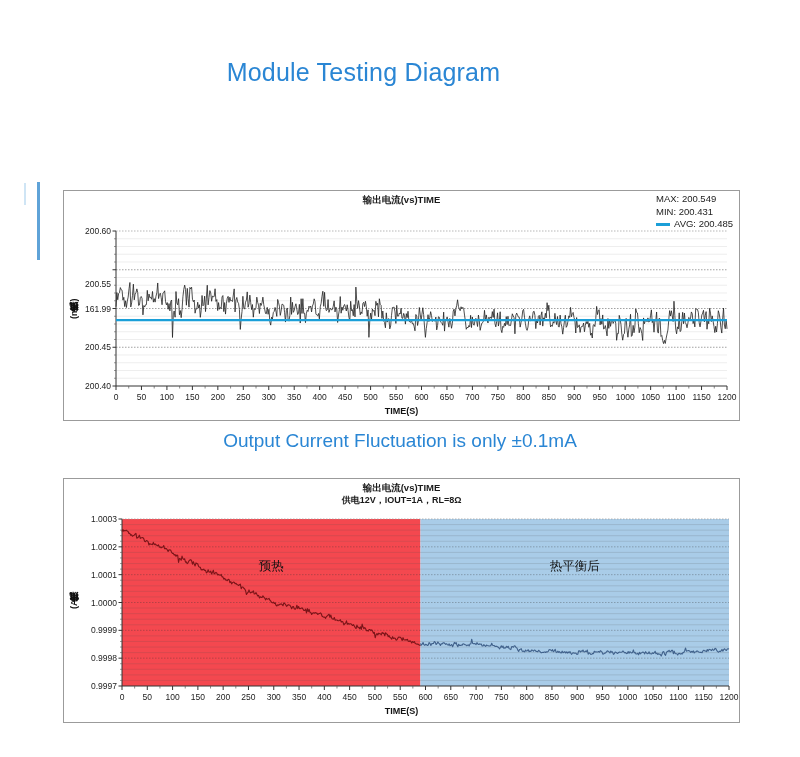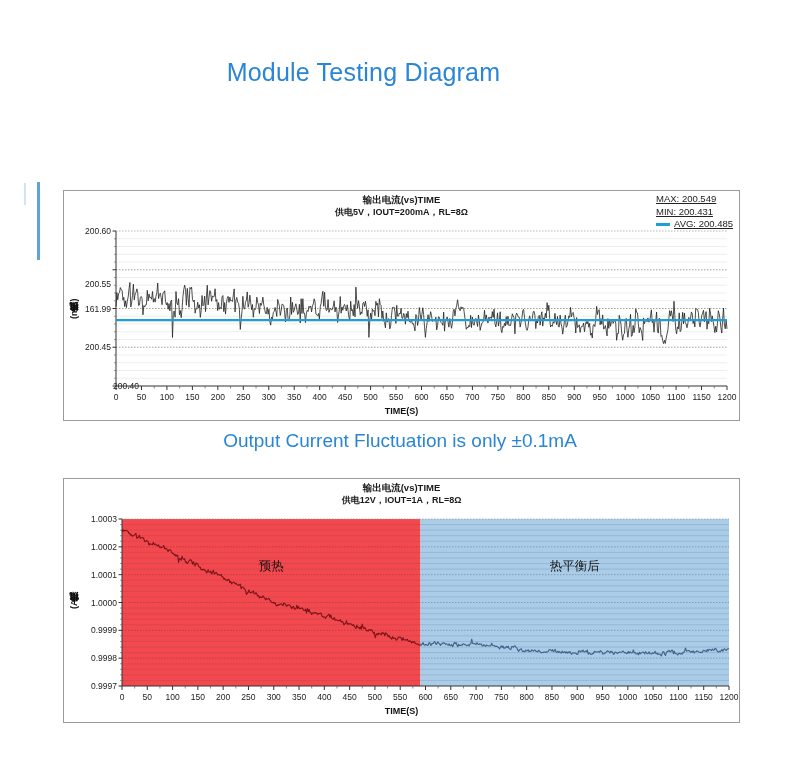--- a/index.html
+++ b/index.html
@@ -27,21 +27,21 @@
   .chart-head{position:relative;height:34px;}
   .chart-titles{
     position:absolute;left:0;right:0;top:2px;text-align:center;
     font-size:9.5px;font-weight:bold;color:#1a1a1a;line-height:13px;
   }
   .chart-titles .t2{font-size:9px;}
   .stats{
     position:absolute;right:6px;top:2px;text-align:left;
     font-size:9.5px;color:#222;line-height:12.5px;
   }
-  .stats div{white-space:nowrap;text-decoration:underline;}
+  .stats div{white-space:nowrap;}
   .stat-avg{display:flex;align-items:center;gap:4px;}
   .avg-swatch{display:inline-block;width:14px;height:3px;background:#1b9fd8;}
 
   .plot-wrap{position:relative;}
   .ylabel{
     position:absolute;writing-mode:vertical-rl;transform:rotate(180deg);
     font-size:9px;font-weight:bold;color:#111;
   }
   .ytick{
     position:absolute;right:0;transform:translateY(-50%);
@@ -70,21 +70,20 @@
 
 <div class="page-title">Module Testing Diagram</div>
 
 <div class="left-rule a"></div>
 <div class="left-rule b"></div>
 
 <div class="panel" id="panel-1">
   <div class="chart-head">
     <div class="chart-titles">
       <div class="t1">输出电流(vs)TIME</div>
-      <div class="t2">供电5V，IOUT=200mA，RL=8Ω</div>
     </div>
     <div class="stats">
       <div>MAX: 200.549</div>
       <div>MIN: 200.431</div>
       <div class="stat-avg">
         <span class="avg-swatch"></span>
         <span>AVG: 200.485</span>
       </div>
     </div>
   </div>
@@ -180,21 +179,21 @@
         <line x1="599.3541666666667" x2="599.3541666666667" y1="161" y2="163.5" stroke="#555" stroke-width="0.7"></line>
         <line x1="612.0833333333333" x2="612.0833333333333" y1="161" y2="165" stroke="#333" stroke-width="1"></line>
         <line x1="624.8125" x2="624.8125" y1="161" y2="163.5" stroke="#555" stroke-width="0.7"></line>
         <line x1="637.5416666666667" x2="637.5416666666667" y1="161" y2="165" stroke="#333" stroke-width="1"></line>
         <line x1="650.2708333333333" x2="650.2708333333333" y1="161" y2="163.5" stroke="#555" stroke-width="0.7"></line>
         <line x1="663" x2="663" y1="161" y2="165" stroke="#333" stroke-width="1"></line>
         <path d="M52.00 81.76L52.87 67.56L53.74 74.75L54.61 68.55L55.48 67.68L56.35 62.59L57.21 64.75L58.08 65.29L58.95 75.13L59.82 72.30L60.69 81.59L61.56 75.78L62.43 82.53L63.30 76.09L64.17 72.10L65.04 63.74L65.91 57.49L66.78 81.95L67.64 77.89L68.51 70.42L69.38 59.17L70.25 74.86L71.12 69.04L71.99 67.50L72.86 63.89L73.73 67.62L74.60 80.52L75.47 79.94L76.34 72.51L77.20 71.48L78.07 73.49L78.94 89.87L79.81 80.58L80.68 81.99L81.55 79.78L82.42 79.69L83.29 65.36L84.16 75.81L85.03 69.04L85.90 72.82L86.77 72.19L87.63 74.31L88.50 66.44L89.37 77.15L90.24 73.67L91.11 77.13L91.98 71.22L92.85 67.74L93.72 57.97L94.59 73.58L95.46 69.27L96.33 68.20L97.19 72.72L98.06 79.76L98.93 68.09L99.80 67.47L100.67 65.82L101.54 76.63L102.41 79.87L103.28 77.59L104.15 84.25L105.02 78.56L105.89 85.90L106.76 76.33L107.62 75.02L108.49 112.47L109.36 87.55L110.23 86.02L111.10 92.23L111.97 66.54L112.84 77.96L113.71 79.84L114.58 73.68L115.45 89.76L116.32 85.56L117.18 92.66L118.05 84.30L118.92 71.78L119.79 64.27L120.66 60.12L121.53 64.49L122.40 80.23L123.27 63.36L124.14 73.38L125.01 82.11L125.88 62.42L126.75 63.92L127.61 62.23L128.48 74.25L129.35 76.75L130.22 75.01L131.09 88.20L131.96 83.62L132.83 84.05L133.70 77.19L134.57 82.95L135.44 79.75L136.31 92.34L137.17 85.72L138.04 70.47L138.91 80.85L139.78 79.84L140.65 71.14L141.52 86.59L142.39 73.02L143.26 60.21L144.13 79.87L145.00 72.44L145.87 65.61L146.74 67.93L147.60 76.25L148.47 70.90L149.34 71.83L150.21 71.51L151.08 63.77L151.95 76.42L152.82 74.54L153.69 85.58L154.56 77.59L155.43 84.25L156.30 82.48L157.17 83.72L158.03 71.98L158.90 70.56L159.77 86.60L160.64 77.55L161.51 89.10L162.38 78.73L163.25 73.26L164.12 71.35L164.99 77.40L165.86 72.15L166.73 75.91L167.59 75.57L168.46 76.54L169.33 70.01L170.20 63.88L171.07 86.94L171.94 74.99L172.81 72.48L173.68 76.98L174.55 78.38L175.42 84.41L176.29 104.41L177.16 93.92L178.02 86.45L178.89 71.29L179.76 82.91L180.63 84.15L181.50 77.21L182.37 75.22L183.24 66.90L184.11 82.21L184.98 78.78L185.85 70.13L186.72 77.69L187.58 84.59L188.45 79.53L189.32 92.18L190.19 83.56L191.06 84.74L191.93 83.08L192.80 72.18L193.67 77.36L194.54 80.10L195.41 88.55L196.28 78.12L197.15 80.48L198.01 77.78L198.88 72.15L199.75 79.76L200.62 83.76L201.49 88.46L202.36 88.73L203.23 82.38L204.10 89.32L204.97 84.19L205.84 96.81L206.71 100.13L207.57 92.16L208.44 93.91L209.31 87.63L210.18 86.45L211.05 82.44L211.92 86.02L212.79 91.39L213.66 74.43L214.53 77.41L215.40 81.18L216.27 90.37L217.14 86.14L218.00 79.11L218.87 79.55L219.74 80.29L220.61 87.75L221.48 97.07L222.35 85.33L223.22 82.98L224.09 94.67L224.96 96.12L225.83 90.61L226.70 72.08L227.56 89.39L228.43 77.29L229.30 87.35L230.17 85.69L231.04 81.55L231.91 78.78L232.78 83.49L233.65 89.57L234.52 88.24L235.39 79.32L236.26 98.03L237.13 73.73L237.99 88.47L238.86 73.70L239.73 88.39L240.60 88.23L241.47 97.63L242.34 88.74L243.21 85.28L244.08 86.45L244.95 81.19L245.82 82.54L246.69 81.05L247.55 86.95L248.42 81.09L249.29 78.94L250.16 73.84L251.03 76.66L251.90 88.92L252.77 90.06L253.64 90.88L254.51 88.50L255.38 93.88L256.25 81.84L257.12 78.38L257.98 71.33L258.85 66.22L259.72 81.32L260.59 67.32L261.46 82.00L262.33 85.68L263.20 84.96L264.07 74.55L264.94 87.39L265.81 84.60L266.68 83.27L267.54 85.14L268.41 84.23L269.28 81.16L270.15 75.85L271.02 86.95L271.89 82.16L272.76 83.83L273.63 97.48L274.50 90.02L275.37 84.85L276.24 71.55L277.11 88.20L277.97 82.03L278.84 85.27L279.71 81.00L280.58 79.45L281.45 82.35L282.32 85.98L283.19 79.77L284.06 85.37L284.93 92.26L285.80 95.73L286.67 76.25L287.53 85.68L288.40 84.62L289.27 90.73L290.14 79.60L291.01 91.86L291.88 62.08L292.75 76.29L293.62 83.37L294.49 75.65L295.36 80.90L296.23 89.79L297.10 86.93L297.96 88.60L298.83 78.45L299.70 77.28L300.57 81.58L301.44 76.22L302.31 81.39L303.18 91.28L304.05 84.89L304.92 112.33L305.79 95.24L306.66 88.08L307.52 94.35L308.39 84.06L309.26 86.25L310.13 85.34L311.00 90.68L311.87 76.32L312.74 80.28L313.61 78.22L314.48 91.82L315.35 73.75L316.22 79.37L317.09 80.26L317.95 93.43L318.82 86.01L319.69 95.95L320.56 97.44L321.43 102.80L322.30 87.84L323.17 97.15L324.04 94.04L324.91 93.71L325.78 103.86L326.65 101.01L327.51 90.58L328.38 82.53L329.25 82.41L330.12 82.12L330.99 86.92L331.86 98.42L332.73 80.34L333.60 91.22L334.47 91.14L335.34 88.07L336.21 89.00L337.08 83.21L337.94 93.19L338.81 93.32L339.68 88.38L340.55 90.76L341.42 99.14L342.29 88.60L343.16 92.65L344.03 86.26L344.90 95.87L345.77 97.01L346.64 97.31L347.50 94.84L348.37 98.85L349.24 98.37L350.11 101.56L350.98 105.80L351.85 89.51L352.72 91.32L353.59 100.49L354.46 95.35L355.33 82.47L356.20 89.09L357.07 95.35L357.93 89.22L358.80 82.75L359.67 89.75L360.54 102.08L361.41 112.34L362.28 103.64L363.15 97.29L364.02 89.69L364.89 96.54L365.76 92.49L366.63 86.66L367.50 90.51L368.36 96.49L369.23 95.41L370.10 94.14L370.97 96.27L371.84 92.07L372.71 104.85L373.58 100.51L374.45 91.78L375.32 92.26L376.19 95.55L377.06 97.40L377.92 98.26L378.79 100.29L379.66 87.11L380.53 106.10L381.40 94.42L382.27 95.09L383.14 91.86L384.01 96.66L384.88 102.15L385.75 93.48L386.62 97.40L387.49 103.25L388.35 98.63L389.22 86.07L390.09 84.16L390.96 90.89L391.83 84.00L392.70 80.42L393.57 74.79L394.44 81.40L395.31 84.05L396.18 85.73L397.05 81.75L397.91 83.86L398.78 82.31L399.65 83.30L400.52 90.09L401.39 96.16L402.26 104.27L403.13 102.25L404.00 102.87L404.87 100.49L405.74 101.78L406.61 90.31L407.48 102.58L408.34 91.96L409.21 98.90L410.08 100.24L410.95 95.92L411.82 93.36L412.69 96.42L413.56 101.53L414.43 90.07L415.30 95.79L416.17 105.31L417.04 101.32L417.90 98.08L418.77 97.47L419.64 95.47L420.51 85.33L421.38 95.88L422.25 89.93L423.12 95.20L423.99 97.98L424.86 92.19L425.73 93.64L426.60 91.93L427.47 93.45L428.33 86.59L429.20 92.44L430.07 84.12L430.94 98.55L431.81 101.87L432.68 96.56L433.55 87.83L434.42 101.05L435.29 96.18L436.16 86.76L437.03 104.71L437.89 107.65L438.76 101.34L439.63 102.37L440.50 98.31L441.37 101.04L442.24 91.63L443.11 99.60L443.98 91.31L444.85 100.62L445.72 100.12L446.59 100.61L447.46 94.85L448.32 88.79L449.19 90.96L450.06 92.63L450.93 108.81L451.80 90.30L452.67 88.08L453.54 90.16L454.41 92.13L455.28 92.16L456.15 102.10L457.02 97.66L457.88 93.16L458.75 85.63L459.62 84.35L460.49 92.16L461.36 98.24L462.23 103.37L463.10 105.37L463.97 102.11L464.84 94.30L465.71 90.87L466.58 95.79L467.45 95.19L468.31 93.36L469.18 86.91L470.05 86.16L470.92 90.39L471.79 103.62L472.66 94.81L473.53 98.01L474.40 91.28L475.27 90.32L476.14 100.09L477.01 90.62L477.87 86.81L478.74 101.11L479.61 92.83L480.48 94.52L481.35 88.25L482.22 92.89L483.09 77.69L483.96 85.67L484.83 80.23L485.70 93.30L486.57 101.92L487.44 100.27L488.30 101.33L489.17 96.71L490.04 98.17L490.91 88.32L491.78 95.61L492.65 99.58L493.52 91.47L494.39 101.62L495.26 101.96L496.13 90.09L497.00 98.60L497.86 101.86L498.73 109.15L499.60 102.63L500.47 95.89L501.34 90.21L502.21 102.34L503.08 100.80L503.95 96.23L504.82 90.87L505.69 92.46L506.56 82.37L507.43 91.78L508.29 88.61L509.16 87.45L510.03 92.64L510.90 95.53L511.77 108.00L512.64 92.55L513.51 102.53L514.38 101.75L515.25 99.83L516.12 107.41L516.99 102.04L517.85 101.33L518.72 101.37L519.59 98.03L520.46 106.73L521.33 100.32L522.20 96.51L523.07 98.96L523.94 96.33L524.81 102.27L525.68 98.39L526.55 110.20L527.42 108.16L528.28 112.99L529.15 100.24L530.02 99.56L530.89 101.56L531.76 93.62L532.63 81.38L533.50 89.56L534.37 85.38L535.24 84.75L536.11 99.85L536.98 93.63L537.84 99.25L538.71 89.94L539.58 103.98L540.45 103.50L541.32 100.52L542.19 105.26L543.06 110.92L543.93 93.55L544.80 103.37L545.67 94.00L546.54 101.37L547.41 96.32L548.27 94.08L549.14 98.44L550.01 96.47L550.88 94.01L551.75 98.64L552.62 115.31L553.49 108.38L554.36 108.61L555.23 90.33L556.10 94.17L556.97 99.53L557.83 109.31L558.70 115.19L559.57 109.35L560.44 108.45L561.31 95.11L562.18 93.42L563.05 105.19L563.92 112.21L564.79 104.10L565.66 99.87L566.53 89.27L567.40 111.40L568.26 110.29L569.13 100.35L570.00 107.72L570.87 102.11L571.74 83.86L572.61 87.44L573.48 87.96L574.35 98.52L575.22 107.76L576.09 102.52L576.96 104.52L577.83 108.57L578.69 115.46L579.56 92.91L580.43 98.76L581.30 95.66L582.17 94.24L583.04 96.79L583.91 92.89L584.78 97.10L585.65 96.43L586.52 90.81L587.39 84.83L588.25 97.63L589.12 94.73L589.99 107.18L590.86 95.35L591.73 96.21L592.60 86.99L593.47 106.11L594.34 108.10L595.21 93.14L596.08 94.00L596.95 111.40L597.82 110.48L598.68 115.52L599.55 118.61L600.42 115.32L601.29 118.47L602.16 113.10L603.03 109.05L603.90 105.04L604.77 94.82L605.64 85.60L606.51 91.07L607.38 85.75L608.24 90.90L609.11 96.49L609.98 76.22L610.85 90.71L611.72 104.05L612.59 108.81L613.46 101.86L614.33 103.88L615.20 87.83L616.07 106.56L616.94 105.81L617.81 96.61L618.67 87.28L619.54 98.71L620.41 88.00L621.28 97.68L622.15 98.98L623.02 102.76L623.89 98.16L624.76 92.41L625.63 93.49L626.50 93.58L627.37 86.93L628.23 88.63L629.10 98.57L629.97 95.03L630.84 101.95L631.71 83.59L632.58 84.16L633.45 84.35L634.32 87.27L635.19 97.90L636.06 101.88L636.93 96.29L637.80 90.08L638.66 88.11L639.53 85.27L640.40 96.87L641.27 90.26L642.14 86.61L643.01 104.23L643.88 96.04L644.75 98.69L645.62 83.31L646.49 88.13L647.36 96.55L648.22 90.88L649.09 96.11L649.96 101.50L650.83 107.59L651.70 101.24L652.57 107.04L653.44 98.43L654.31 85.71L655.18 88.76L656.05 94.19L656.92 102.76L657.79 108.05L658.65 94.00L659.52 83.09L660.39 100.04L661.26 103.75L662.13 94.82L663.00 103.82" fill="none" stroke="#222222" stroke-width="0.8" stroke-linejoin="round"></path>
         <line x1="52" x2="663" y1="95.12499999999008" y2="95.12499999999008" stroke="#1b9fd8" stroke-width="2.4"></line>
       </svg>
       <div class="ylabel" style="left: 4px; top: 6px; height: 155px; display: flex; align-items: center; justify-content: center;">输出电流(mA)</div>
-      <div class="ytick" style="top: 161px; right: 600px;">200.40</div>
+      <div class="ytick" style="top: 161px; right: 628px;">200.40</div>
       <div class="ytick" style="top: 122.25px; right: 628px;">200.45</div>
       <div class="ytick" style="top: 83.5px; right: 628px;">161.99</div>
       <div class="ytick" style="top: 59px; right: 628px;">200.55</div>
       <div class="ytick" style="top: 6px; right: 628px; margin-left: 12px;">200.60</div>
       <div class="xtick" style="left: 52px; top: 167px;">0</div>
       <div class="xtick" style="left: 77.4583px; top: 167px;">50</div>
       <div class="xtick" style="left: 102.917px; top: 167px;">100</div>
       <div class="xtick" style="left: 128.375px; top: 167px;">150</div>
       <div class="xtick" style="left: 153.833px; top: 167px;">200</div>
       <div class="xtick" style="left: 179.292px; top: 167px;">250</div>

